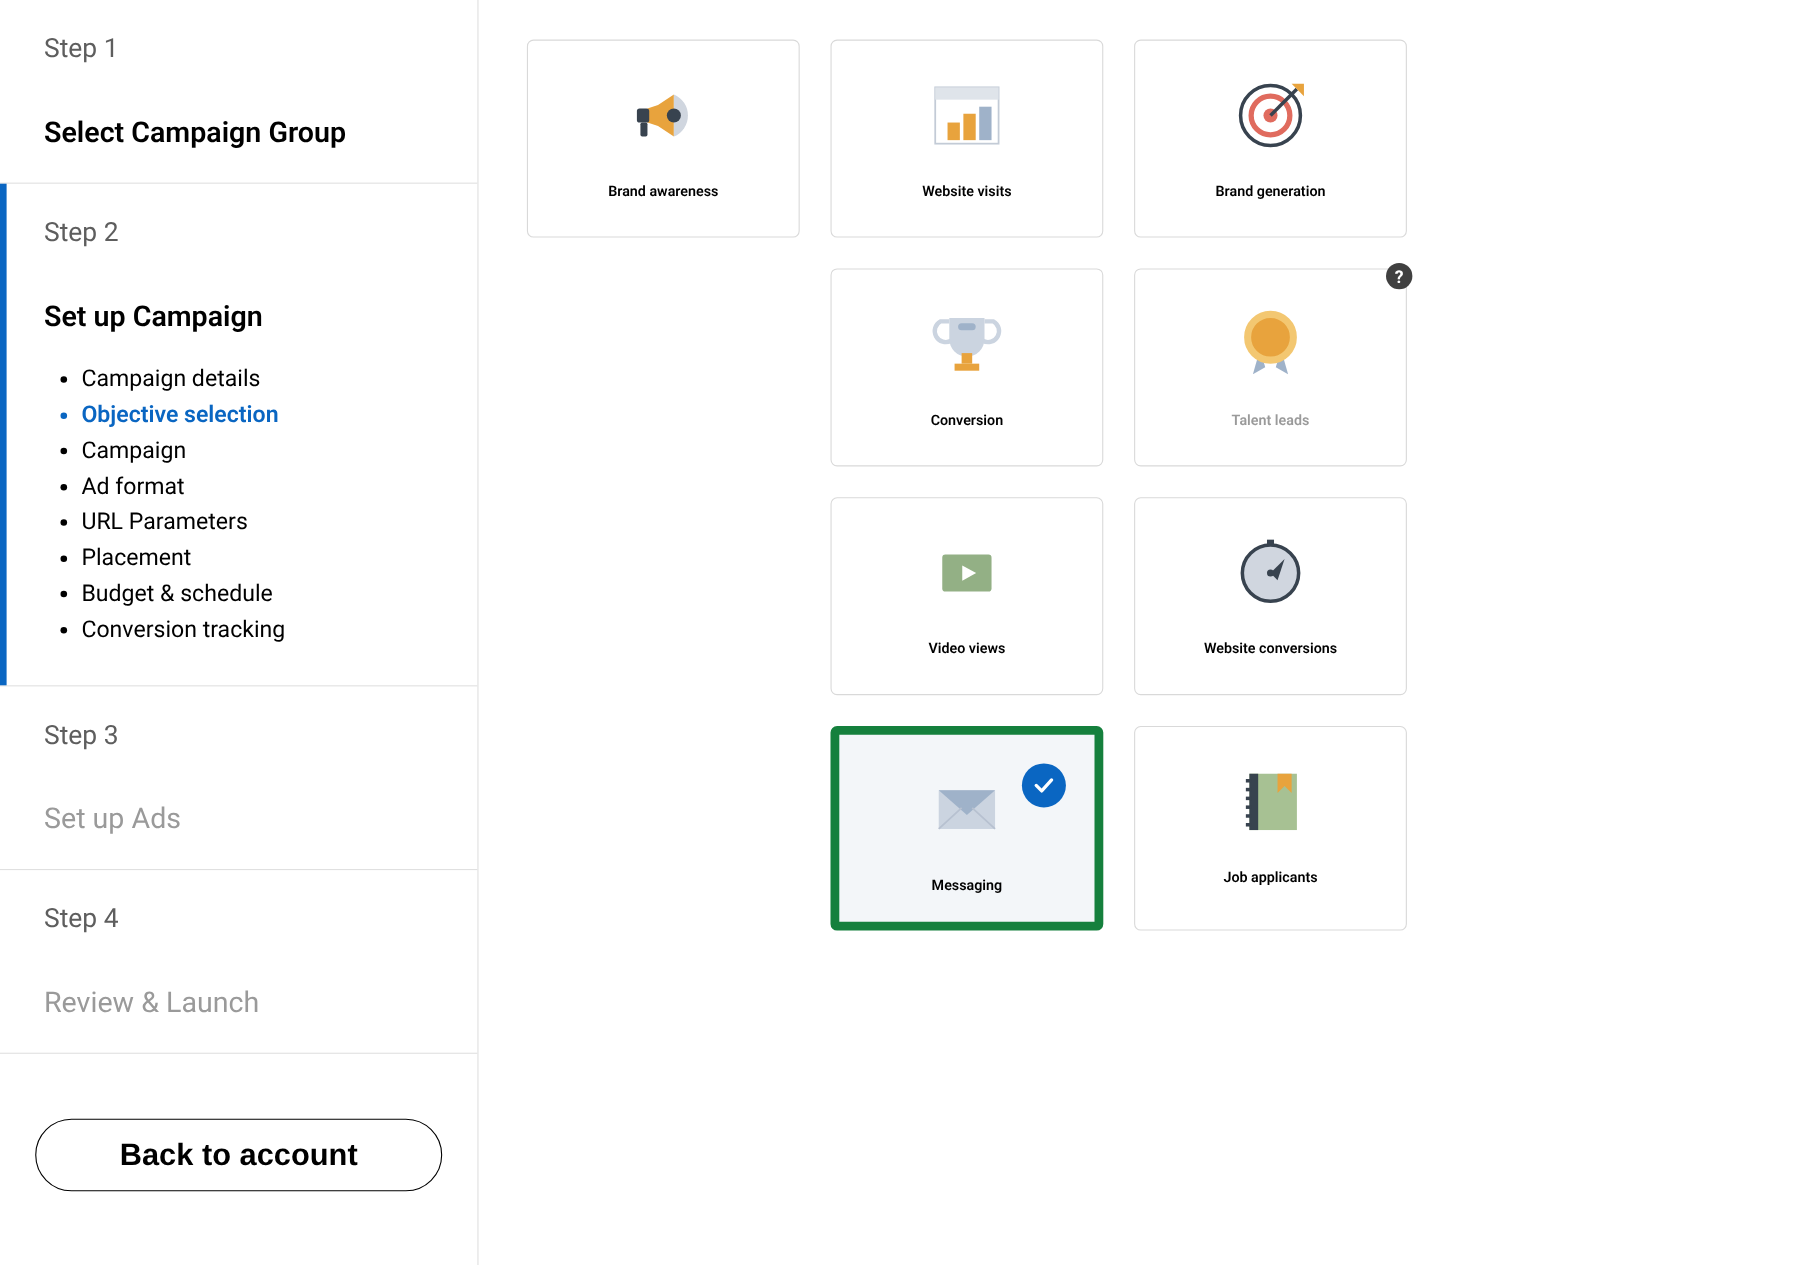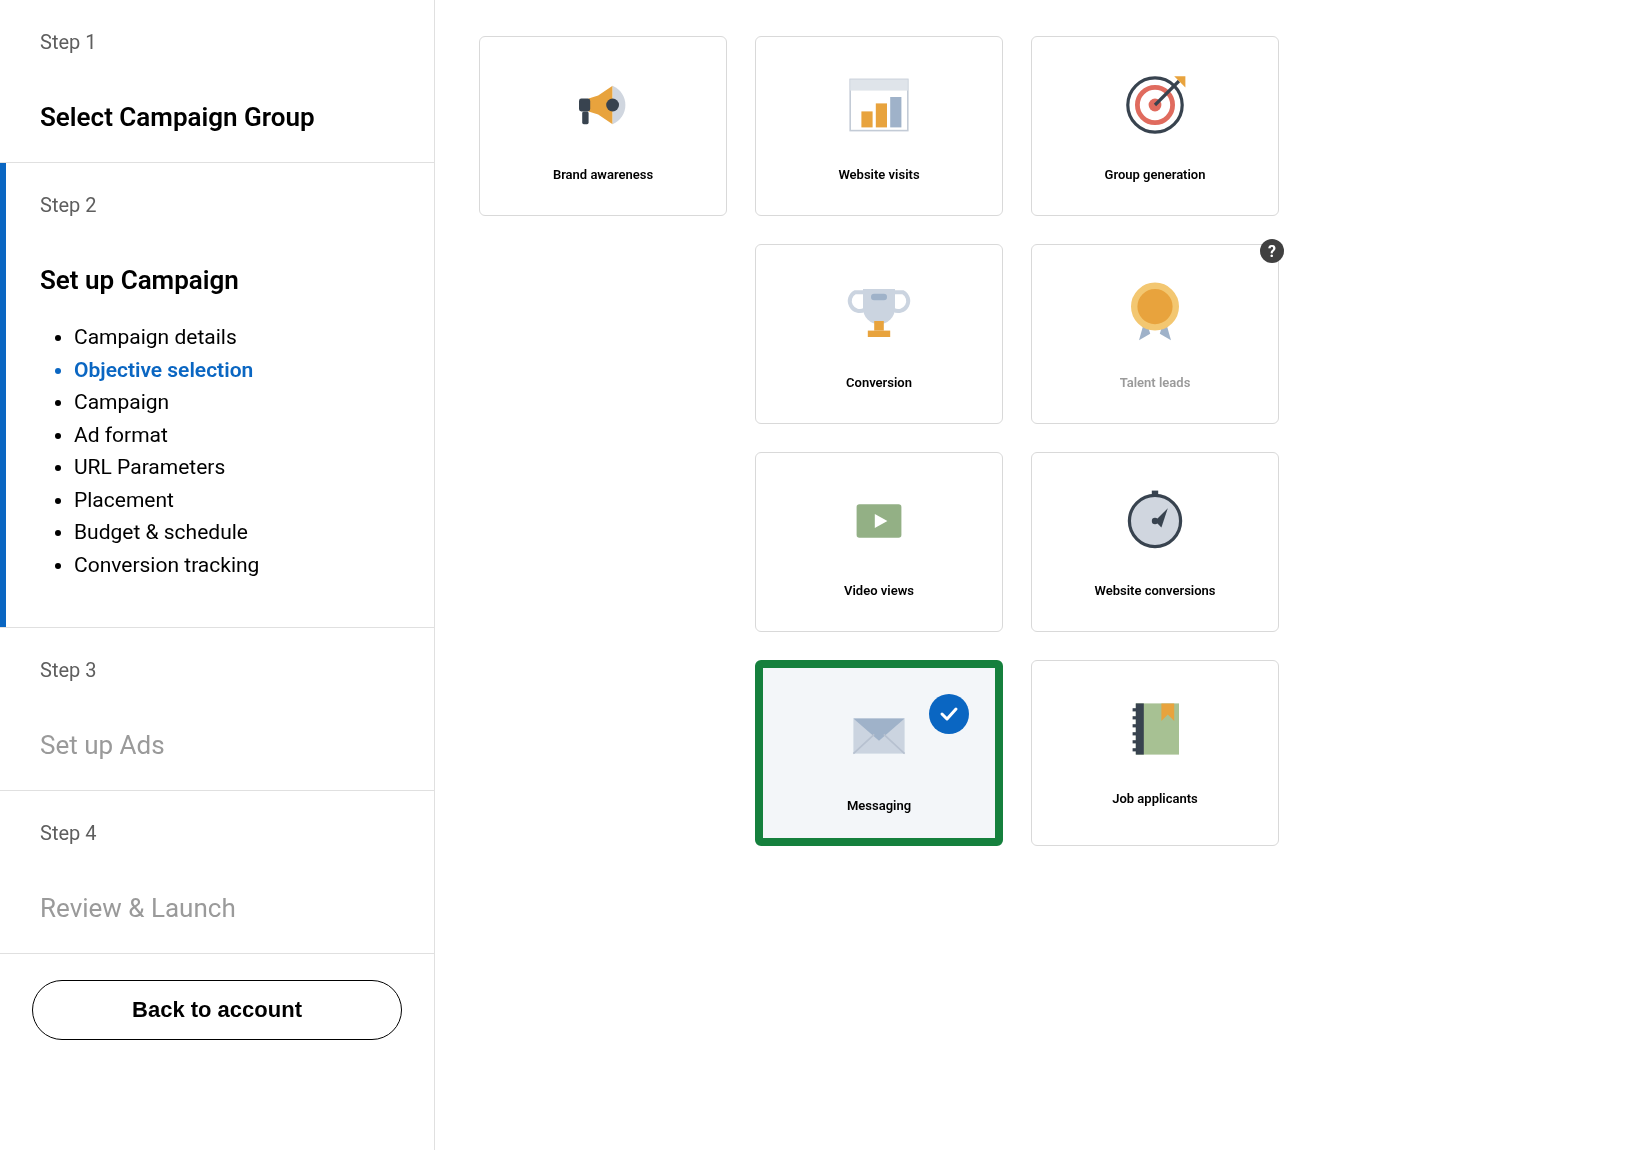--- a/index.html
+++ b/index.html
@@ -23,56 +23,57 @@
     position: relative;
   }
   .step-block.active::before {
     content: "";
     position: absolute;
     left: 0; top: 0; bottom: 0;
     width: 6px;
     background: #0a66c2;
   }
   .step-label {
-    font-size: 20px;
+    font-size: 24px;
     color: #5e5e5e;
     margin-bottom: 4px;
   }
   .step-title {
     font-size: 26px;
     font-weight: 600;
     color: #000;
     margin-top: 48px;
   }
   .step-title.muted { color: #9a9a9a; font-weight: 400; }
   .substeps {
     list-style: disc;
-    margin: 26px 0 16px 34px;
+    margin: 26px 0 4px 34px;
   }
   .substeps li {
     font-size: 21px;
     line-height: 1.55;
     color: #000;
   }
   .substeps li.active-sub {
     color: #0a66c2;
     font-weight: 600;
   }
   .sidebar-footer {
     padding: 26px 32px;
   }
   .back-btn {
     width: 100%;
     padding: 16px 10px;
     border: 1.5px solid #000;
     border-radius: 40px;
     background: #fff;
-    font-size: 22px;
+    font-size: 28px;
     font-weight: 600;
     cursor: pointer;
+    margin-top: 33px;
   }
   .main {
     flex: 1;
     padding: 36px 44px;
     overflow: auto;
   }
   .obj-grid {
     display: grid;
     grid-template-columns: repeat(3, 248px);
     gap: 28px;
@@ -207,21 +208,21 @@
     <div class="obj-card">
       <div class="obj-icon">
         <svg viewBox="0 0 100 100" width="80" height="80">
           <circle cx="50" cy="50" r="34" fill="none" stroke="#38434f" stroke-width="4"></circle>
           <circle cx="50" cy="50" r="22" fill="none" stroke="#e06b5e" stroke-width="6"></circle>
           <circle cx="50" cy="50" r="8" fill="#e06b5e"></circle>
           <path d="M50 50 L80 20" stroke="#38434f" stroke-width="4"></path>
           <path d="M74 14 L88 14 L88 28 Z" fill="#e8a33d"></path>
         </svg>
       </div>
-      <div class="obj-label">Group generation</div>
+      <div class="obj-label">Brand generation</div>
     </div>
 
     <div class="obj-card blank"></div>
 
     <div class="obj-card">
       <div class="obj-icon">
         <svg viewBox="0 0 100 100" width="80" height="80">
           <path d="M30 20 H70 V44 A20 20 0 0 1 30 44 Z" fill="#cbd4e0"></path>
           <rect x="40" y="26" width="20" height="8" rx="4" fill="#9fb2c9"></rect>
           <path d="M30 24 H20 A12 12 0 0 0 32 46" fill="none" stroke="#cbd4e0" stroke-width="5"></path>

